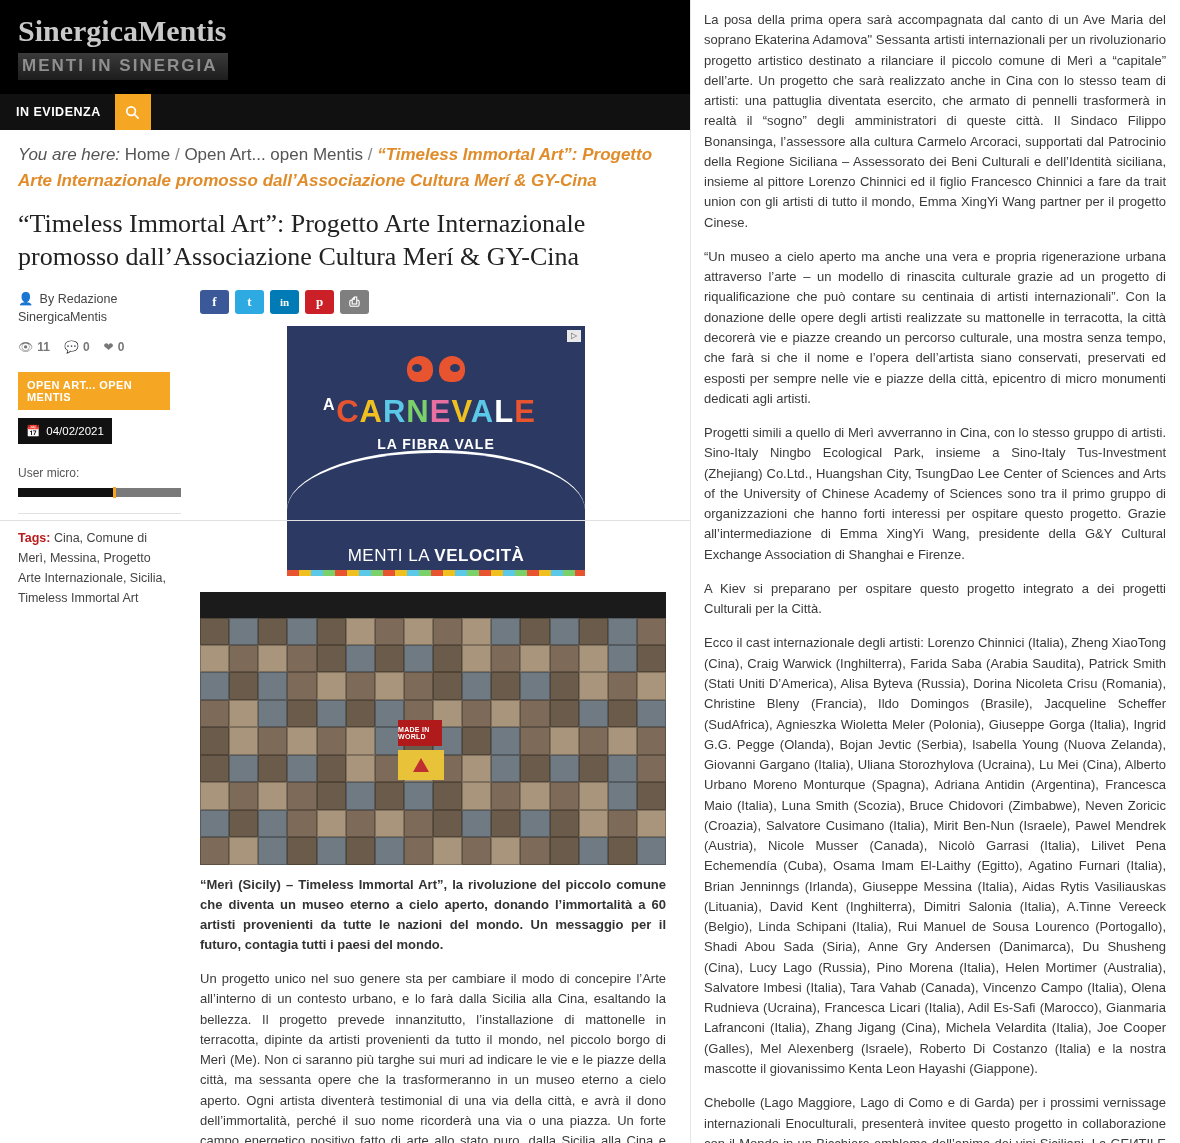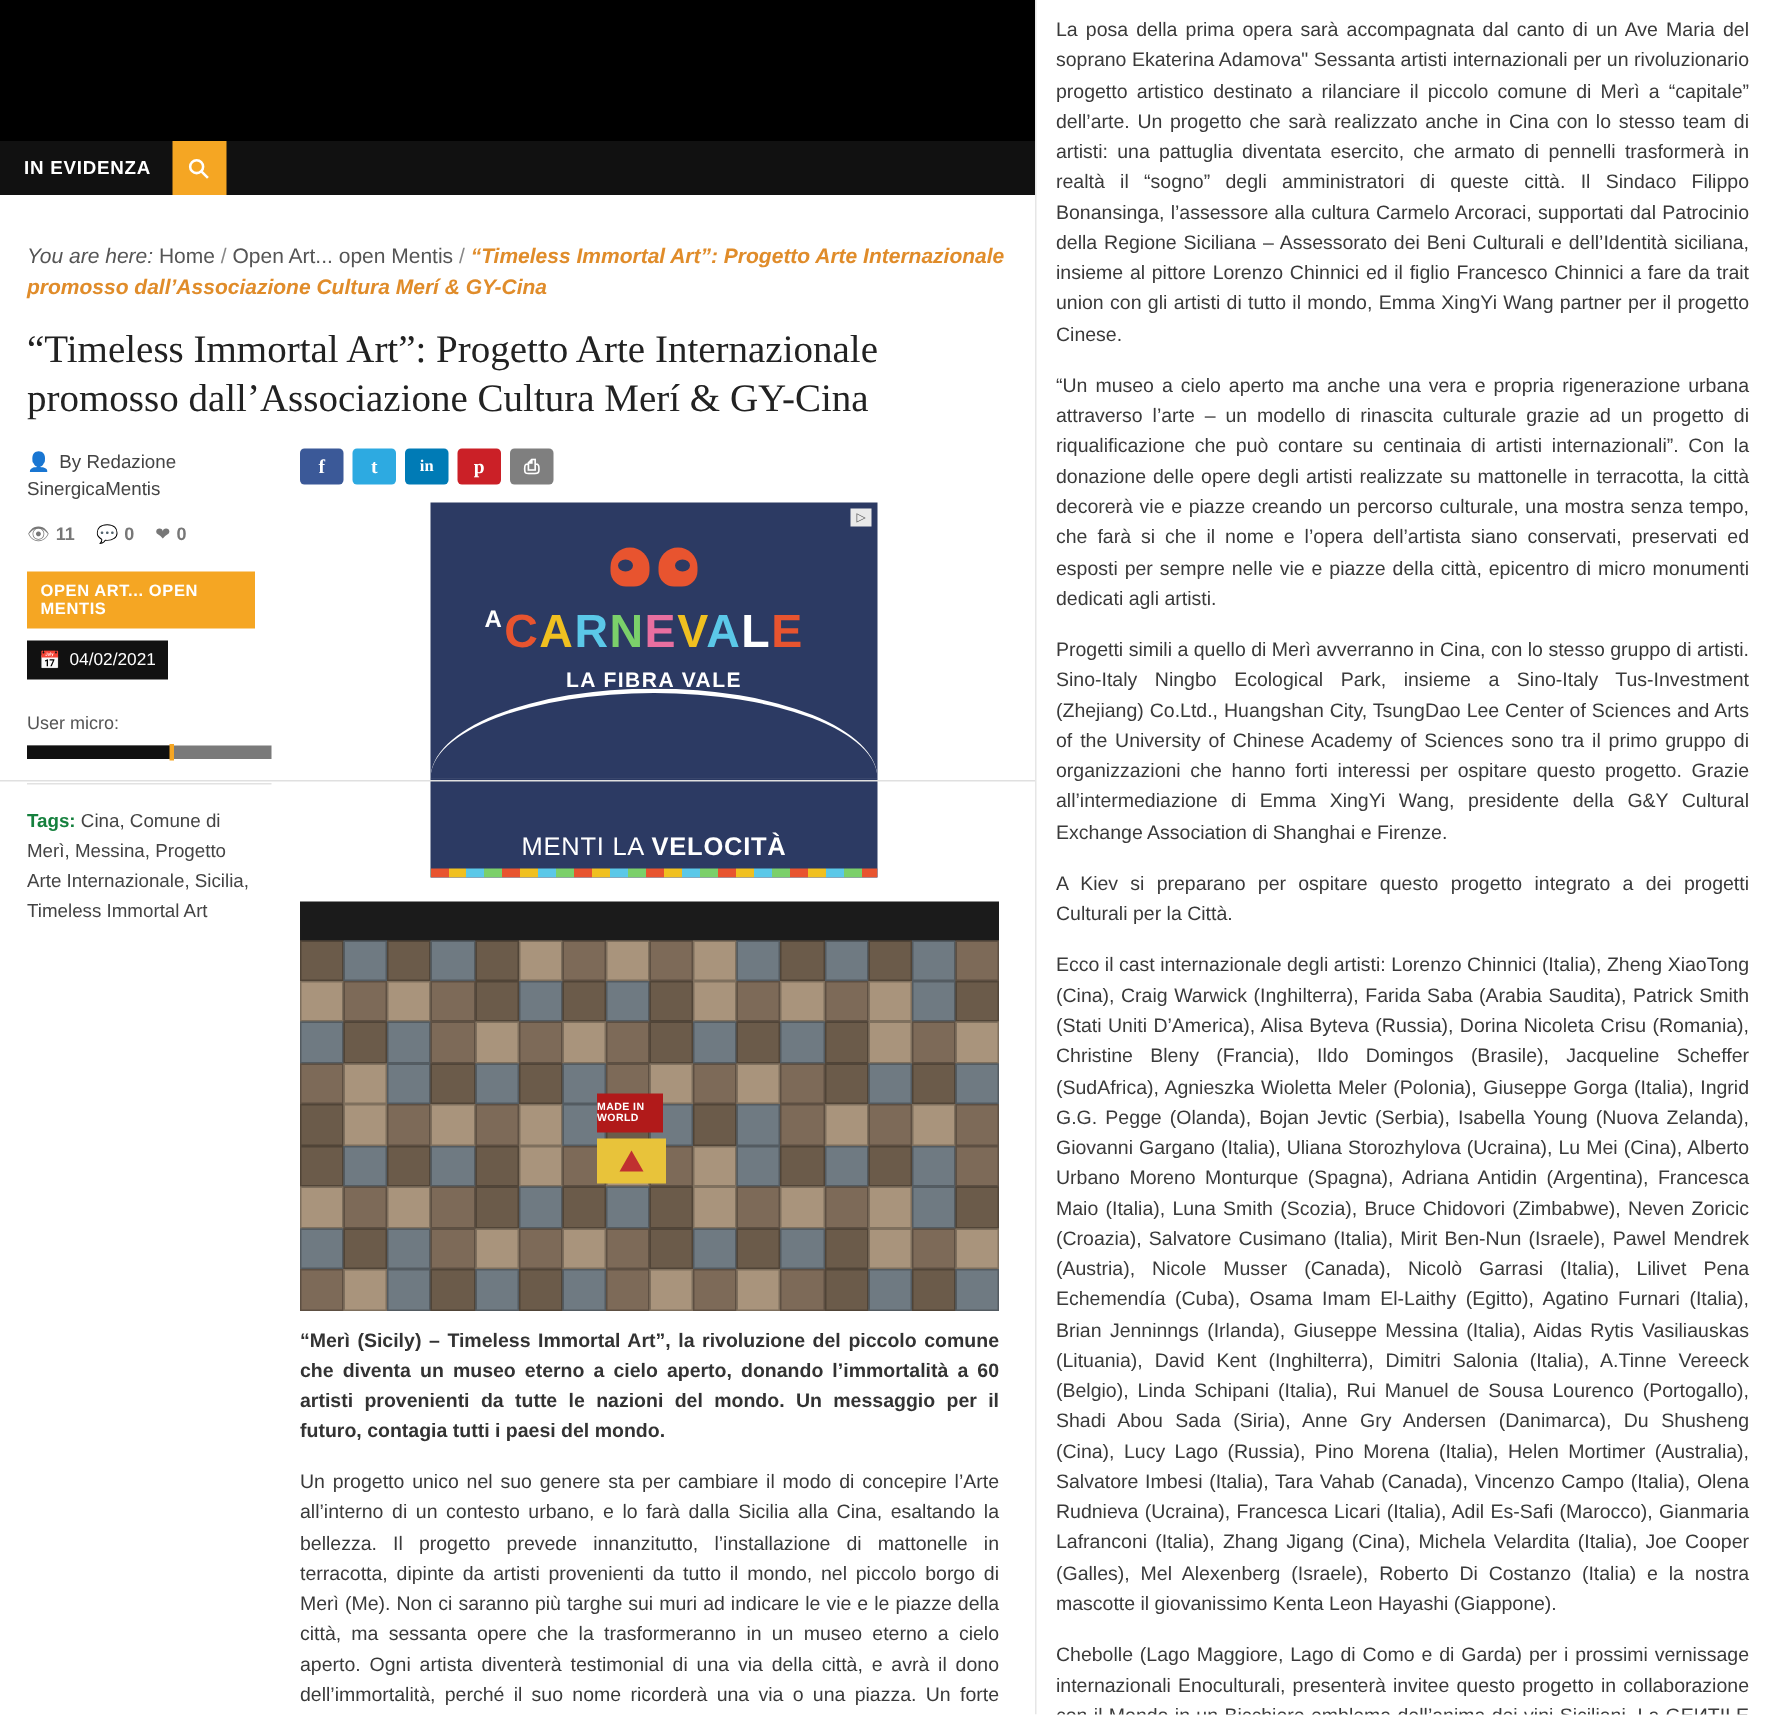--- a/index.html
+++ b/index.html
@@ -63,21 +63,21 @@
   .ticker-item.t1 { margin-left: 52px; }
   .ticker-item.t2 { margin-left: 120px; }
   .search-btn {
     width: 36px; background:#f5a623; display:flex; align-items:center; justify-content:center;
     cursor:pointer;
   }
   .search-btn svg { display:block; }
 
   .breadcrumb {
     padding: 12px 18px 6px 18px;
-    font-size: 14px; line-height: 1.5; margin-top: 18px;
+    font-size: 17px; line-height: 1.5;
   }
   .breadcrumb .you { font-style: italic; color:#555; }
   .breadcrumb a { color:#555; text-decoration:none; }
   .breadcrumb .sep { color:#888; }
   .breadcrumb .current { color:#e08c2a; font-weight:bold; font-style: italic; }
 
   .article-title {
     font-family: "Liberation Serif", serif;
     font-size: 26px; line-height:1.28; color:#222; font-weight:normal;
     padding: 8px 18px 0 18px; margin:0;
@@ -103,21 +103,21 @@
   }
   .rating-label { margin-top: 22px; font-size:12px; color:#555; }
   .rating-bar {
     margin-top: 8px; height: 9px; width: 163px; background:#7a7a7a; position:relative;
   }
   .rating-fill { position:absolute; left:0; top:0; bottom:0; width:60%; background:#111; }
   .rating-knob { position:absolute; left:58%; top:-1px; width:3px; height:11px; background:#f5a623; }
   .hr-line { margin-top: 16px; border-top:1px solid #e2e2e2; width:163px; }
 
   .tags { margin-top: 14px; font-size:12.5px; line-height:1.6; color:#444; }
-  .tags b { color:#15803d;margin-top:36px; }
+  .tags b { color:#b91c1c;margin-top:36px; }
 
   .share-row { display:flex; gap:6px; margin-bottom: 12px; }
   .share {
     width:29px; height:24px; border-radius:3px; color:#fff;
     display:flex; align-items:center; justify-content:center;
     font-family:"Liberation Serif", serif; font-size:13px; font-weight:bold;
   }
   .sh-fb { background:#3b5998; }
   .sh-tw { background:#2daae1; }
   .sh-in { background:#007bb6; font-size:11px; }
@@ -210,20 +210,24 @@
   .rule-left { position:absolute; left:0; top:520px; width:690px; height:1px; background:#e0e0e0; }
 </style>
 </head>
 <body>
 
 <div class="page">
 
   <div class="left-col">
 
     <div class="masthead">
+      <div class="brand-wrap">
+        <div class="brand-title">SinergicaMentis</div>
+        <div class="brand-sub">MENTI IN SINERGIA</div>
+      </div>
     </div>
 
     <div class="ticker-bar">
       <div class="ticker-label">IN EVIDENZA</div>
       <div class="search-btn">
         <svg width="15" height="15" viewBox="0 0 16 16" aria-hidden="true">
           <circle cx="6.5" cy="6.5" r="4.6" fill="none" stroke="#fff" stroke-width="1.8"></circle>
           <line x1="10" y1="10" x2="14.5" y2="14.5" stroke="#fff" stroke-width="1.8"></line>
         </svg>
       </div>

